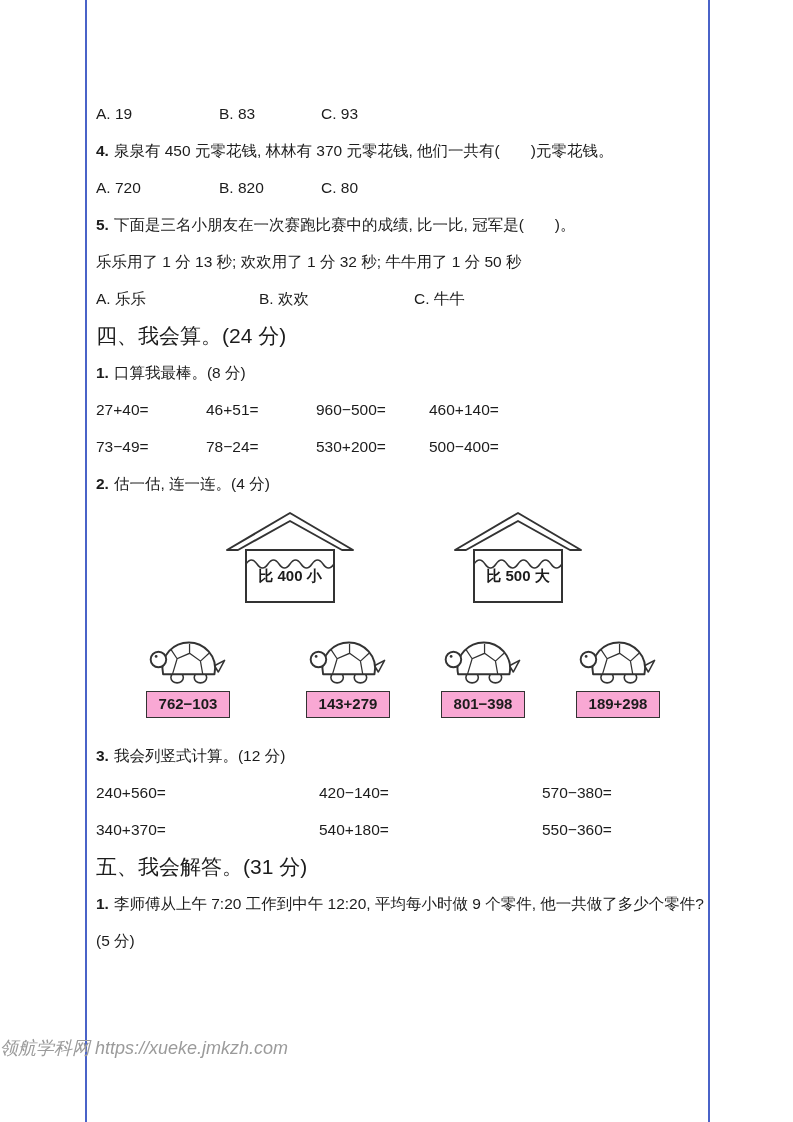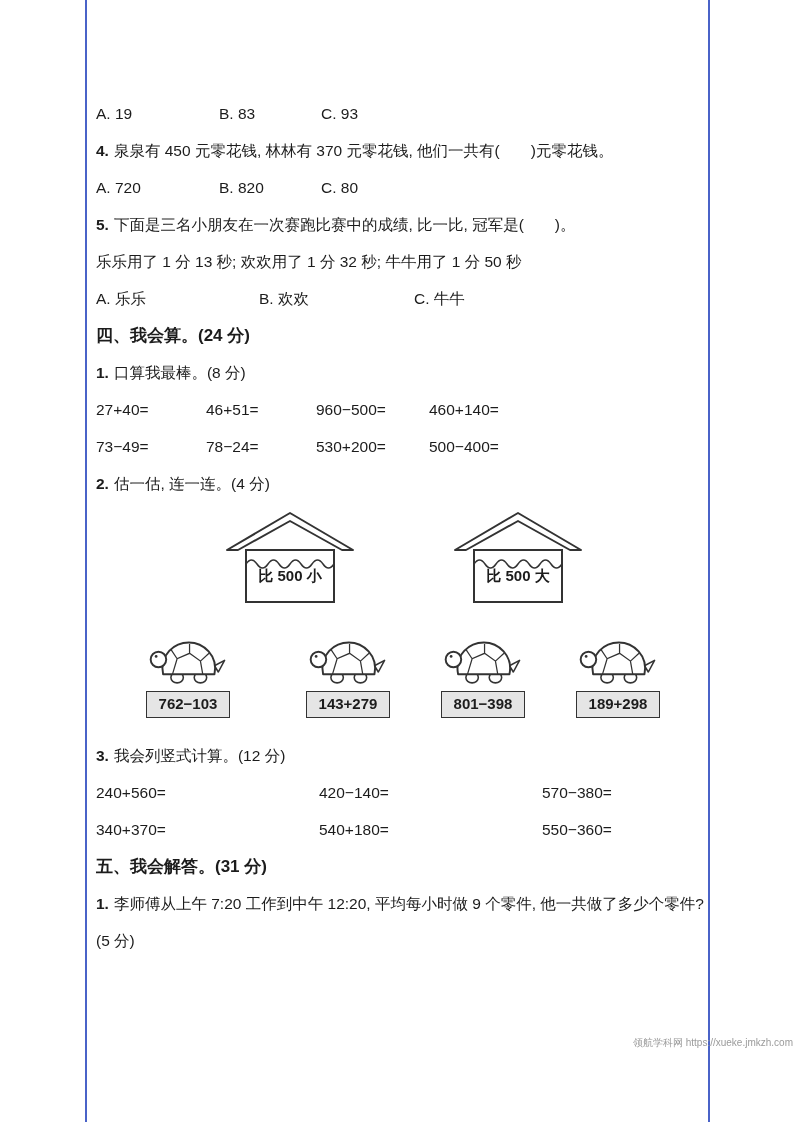--- a/index.html
+++ b/index.html
@@ -24,21 +24,21 @@
     left: 96px;
     top: 95px;
     width: 608px;
     font-size: 15.5px;
   }
 
   .line { min-height: 37px; line-height: 37px; }
   span[data-bind] { white-space: pre-wrap; }
 
   .qnum { font-weight: 700; margin-right: 5px; }
-  .sec-title { font-weight: 700; font-size: 17px; }
+  .sec-title { font-weight: 400; font-size: 21px; }
 
   .opts span { display: inline-block; vertical-align: top; }
   .w123 { width: 123px; }
   .w102 { width: 102px; }
   .w163 { width: 163px; }
   .w155 { width: 155px; }
 
   .grid4 span { display: inline-block; width: 110px; vertical-align: top; }
   .grid4 span:nth-child(3) { width: 113px; }
   .grid4 span:last-child { width: auto; }
@@ -59,33 +59,34 @@
   .turtle-col { position: absolute; top: 128px; width: 110px; text-align: center; }
   .turtle-svg { display: block; width: 78px; height: 56px; margin: 0 auto; }
   .expr-box {
     display: inline-block;
     margin-top: 5px;
     min-width: 84px;
     height: 27px;
     line-height: 24px;
     padding: 0 8px;
     border: 1.5px solid #333;
-    background: #e5e5e5;
+    background: #f9a8d4;
     font-weight: 700;
     font-size: 15px;
     text-align: center;
   }
 
   .footer {
     position: absolute;
     left: 0; right: 0;
     top: 1036px;
-    text-align: right;
-    font-size: 10px;
+    text-align: left;
+    font-size: 18px;
     color: #9b9b9b;
+    font-style: italic;
   }
 </style>
 </head>
 <body>
 
 <div class="page">
   <div class="vline left"></div>
   <div class="vline right"></div>
 
   <svg width="0" height="0" style="position:absolute" aria-hidden="true">
@@ -124,21 +125,21 @@
     <div class="line grid4"><span data-bind="four.oral.row1.0">27+40=</span><span data-bind="four.oral.row1.1">46+51=</span><span data-bind="four.oral.row1.2">960−500=</span><span data-bind="four.oral.row1.3">460+140=</span></div>
     <div class="line grid4"><span data-bind="four.oral.row2.0">73−49=</span><span data-bind="four.oral.row2.1">78−24=</span><span data-bind="four.oral.row2.2">530+200=</span><span data-bind="four.oral.row2.3">500−400=</span></div>
 
     <div class="line"><span class="qnum" data-bind="four.estimate.num">2.</span><span data-bind="four.estimate.title">估一估, 连一连。(4 分)</span></div>
 
     <div class="match-area">
       <div class="house" style="left:130px;">
         <svg class="house-svg">
             <use href="#house"></use>
           </svg>
-        <div class="house-label" data-bind="four.estimate.houses.0">比 500 小</div>
+        <div class="house-label" data-bind="four.estimate.houses.0">比 400 小</div>
       </div>
       <div class="house" style="left:358px;">
         <svg class="house-svg">
             <use href="#house"></use>
           </svg>
         <div class="house-label" data-bind="four.estimate.houses.1">比 500 大</div>
       </div>
 
       <div class="turtle-col" style="left:37px;">
         <svg class="turtle-svg">

